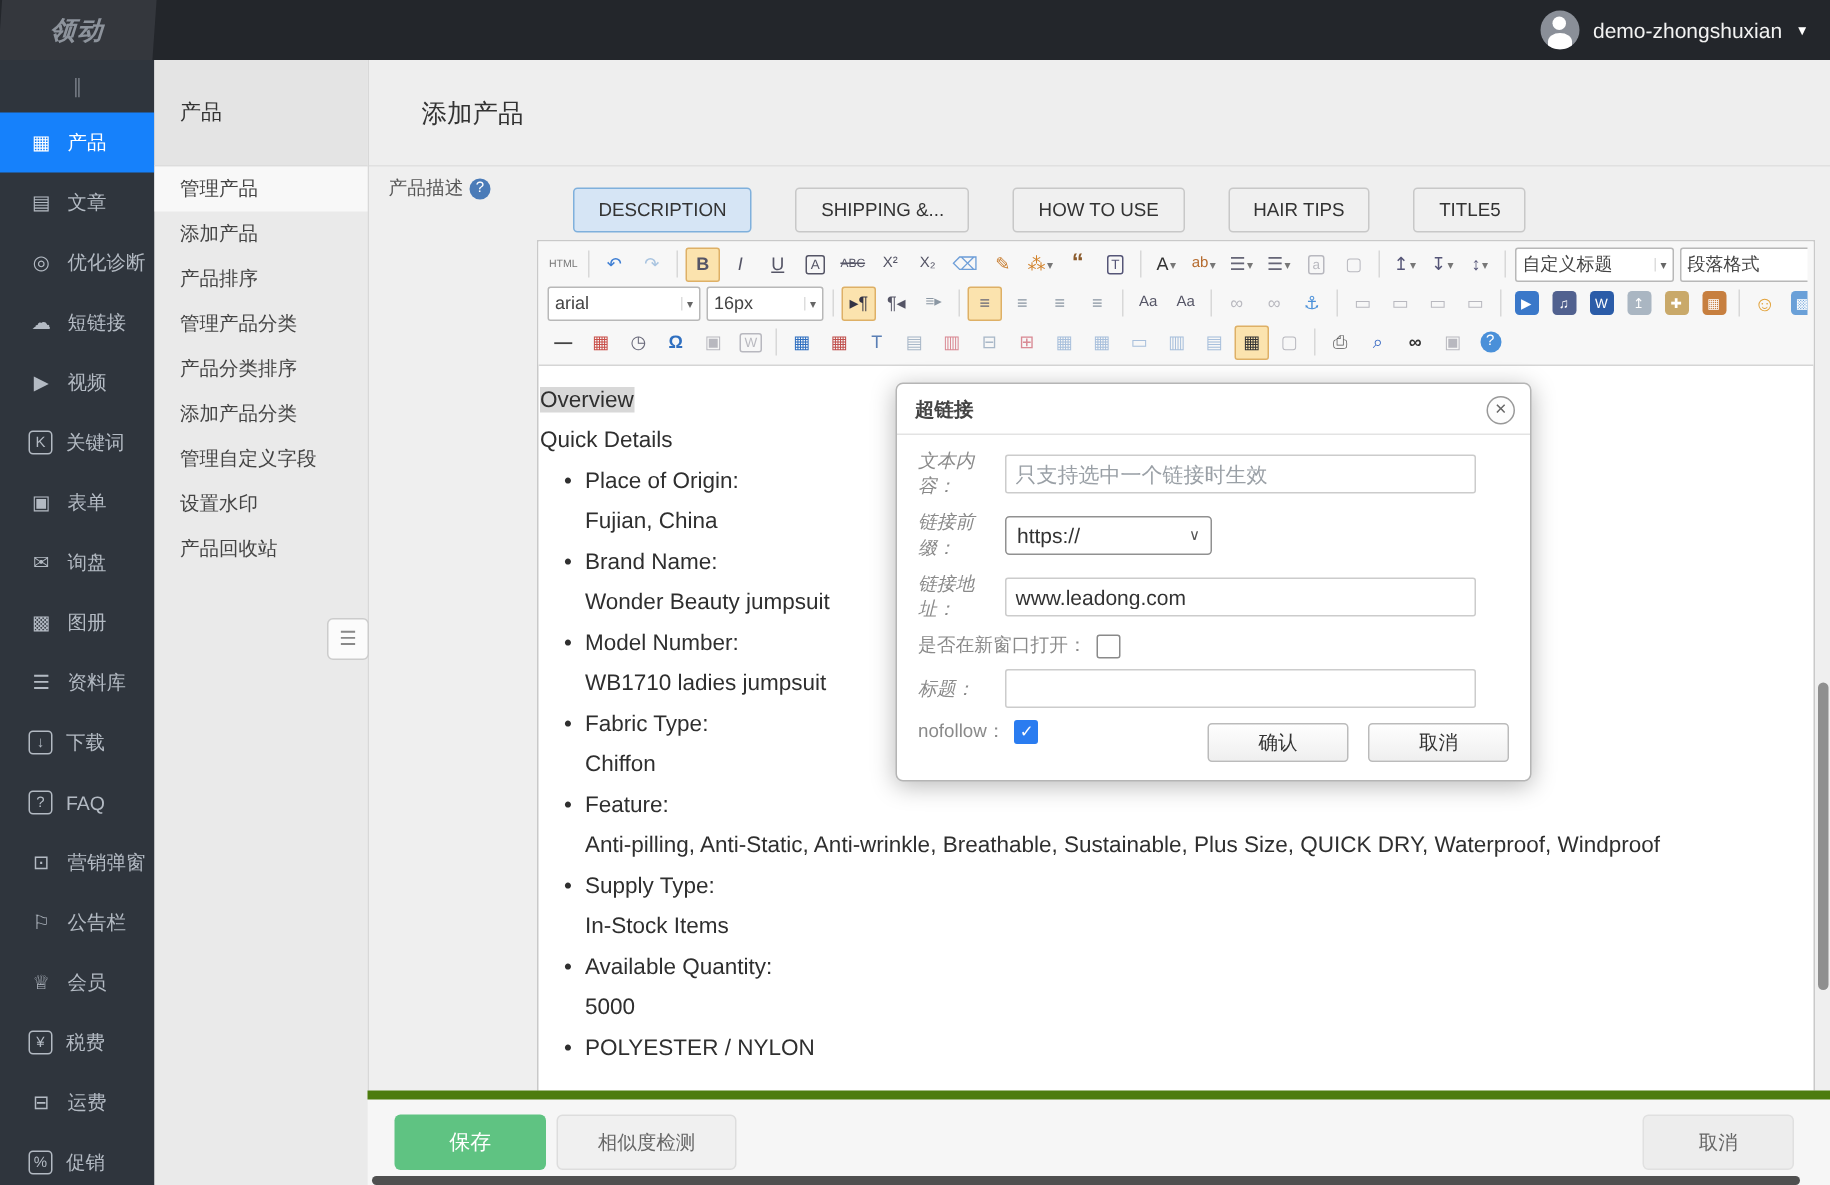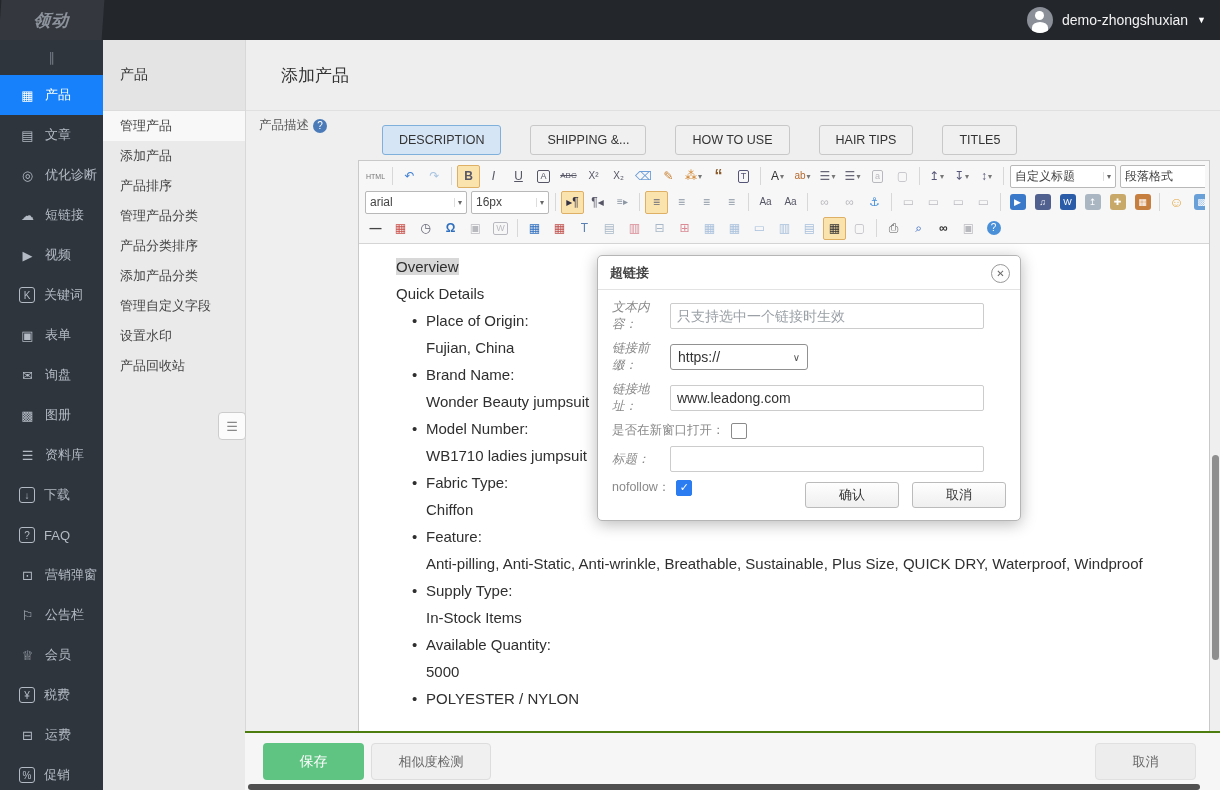--- a/index.html
+++ b/index.html
@@ -45,21 +45,21 @@
   .tbbtn.on{background:#fbe3ae;border-color:#deb066;}
   .tbbtn.dis{opacity:.38;}
   .tbbtn .glyph{display:inline-block;line-height:1;}
   .tbbtn .glyph.boxed{border:1px solid currentColor;border-radius:2px;padding:1px 2px;font-size:9px;}
   .tbbtn .glyph.chip{width:16px;height:16px;border-radius:3px;color:#fff;display:inline-flex;align-items:center;justify-content:center;font-size:9px;}
   .tbbtn .glyph.circle-blue{width:14px;height:14px;border-radius:50%;background:#4a90d9;color:#fff;font-size:10px;display:inline-flex;align-items:center;justify-content:center;}
   .dd{font-size:8px;color:#777;margin-left:1px;}
   .tbsep{width:1px;height:18px;background:#d8d8d8;margin:0 4px;flex:none;}
   .tbselect{display:inline-flex;align-items:center;justify-content:space-between;height:21px;margin:0 2px;padding:0 4px;background:#fff;border:1px solid #b8b8b8;border-radius:2px;font-size:12px;color:#444;flex:none;cursor:pointer;}
   .sel-caret{font-size:8px;color:#666;border-left:1px solid #ddd;padding-left:3px;margin-left:5px;}
-  .content{position:absolute;left:0;top:84px;right:0;bottom:0;overflow:hidden;padding:8px 0 0 1px;font-size:15px;color:#2f2f2f;line-height:27px;margin-left:36px;}
+  .content{position:absolute;left:0;top:84px;right:0;bottom:0;overflow:hidden;padding:8px 0 0 1px;font-size:15px;color:#2f2f2f;line-height:27px;}
   .heading-sel{background:#d8d8d8;}
   ul.bullets{margin:0;padding:0 0 0 30px;list-style:none;}
   ul.bullets li{position:relative;}
   ul.bullets li::before{content:"•";position:absolute;left:-14px;top:0;}
   .term,.val{white-space:nowrap;}
   
   .modal{position:absolute;left:597px;top:255px;width:424px;height:266px;background:#fff;border:1px solid #b5b5b5;border-radius:5px;
          box-shadow:0 3px 16px rgba(0,0,0,.28);z-index:50;box-sizing:border-box;}
   .modal-title{height:33px;display:flex;align-items:center;padding:0 12px;font-size:13px;font-weight:bold;color:#444;border-bottom:1px solid #e3e3e3;}
   .modal-close{position:absolute;right:10px;top:8px;width:17px;height:17px;border:1px solid #999;border-radius:50%;color:#666;font-size:10px;
@@ -73,21 +73,21 @@
   .mselect{height:24px;width:122px;border:1px solid #919191;border-radius:3px;background:#fff;display:flex;align-items:center;justify-content:space-between;
            padding:0 7px;font-size:14px;color:#333;cursor:pointer;}
   .mchev{font-size:10px;color:#555;}
   .cb{width:14px;height:14px;border:1px solid #8a8a8a;border-radius:2px;margin-left:6px;background:#fff;flex:none;cursor:pointer;}
   .cb.checked{background:#2a7cf0;border-color:#2a7cf0;color:#fff;font-size:11px;display:flex;align-items:center;justify-content:center;}
   .cb.checked::after{content:"✓";font-weight:bold;}
   .modal-footer{position:absolute;right:14px;bottom:12px;display:flex;gap:13px;}
   .mbtn{width:92px;height:24px;border:1px solid #bbb;border-radius:3px;background:linear-gradient(#fefefe,#efefef);font-size:13px;color:#333;
         display:flex;align-items:center;justify-content:center;cursor:pointer;}
   
-  .footbar{position:absolute;left:245px;right:0;bottom:0;height:57px;background:#f6f6f6;border-top:2px solid #4d7c0f;z-index:10;}
+  .footbar{position:absolute;left:245px;right:0;bottom:0;height:57px;background:#f6f6f6;border-top:6px solid #4d7c0f;z-index:10;}
   .btn-save{position:absolute;left:18px;top:10px;width:101px;height:37px;background:#5fc382;color:#fff;border-radius:4px;font-size:14px;
         display:flex;align-items:center;justify-content:center;cursor:pointer;}
   .btn-sim{position:absolute;left:126px;top:10px;width:120px;height:37px;background:#f0f0f0;border:1px solid #ddd;border-radius:4px;color:#666;font-size:13px;
         display:flex;align-items:center;justify-content:center;box-sizing:border-box;cursor:pointer;}
   .btn-cancel{position:absolute;right:24px;top:10px;width:101px;height:37px;background:#ededed;border:1px solid #e0e0e0;border-radius:4px;color:#666;font-size:13px;
         display:flex;align-items:center;justify-content:center;box-sizing:border-box;cursor:pointer;}
   
   .vthumb{position:absolute;right:1px;top:455px;width:7px;height:205px;background:#8f8f8f;border-radius:4px;z-index:60;cursor:pointer;}
   .hthumb{position:absolute;left:248px;bottom:0;height:6px;width:952px;background:#4f4f4f;border-radius:3px;z-index:60;cursor:pointer;}
 </style>

